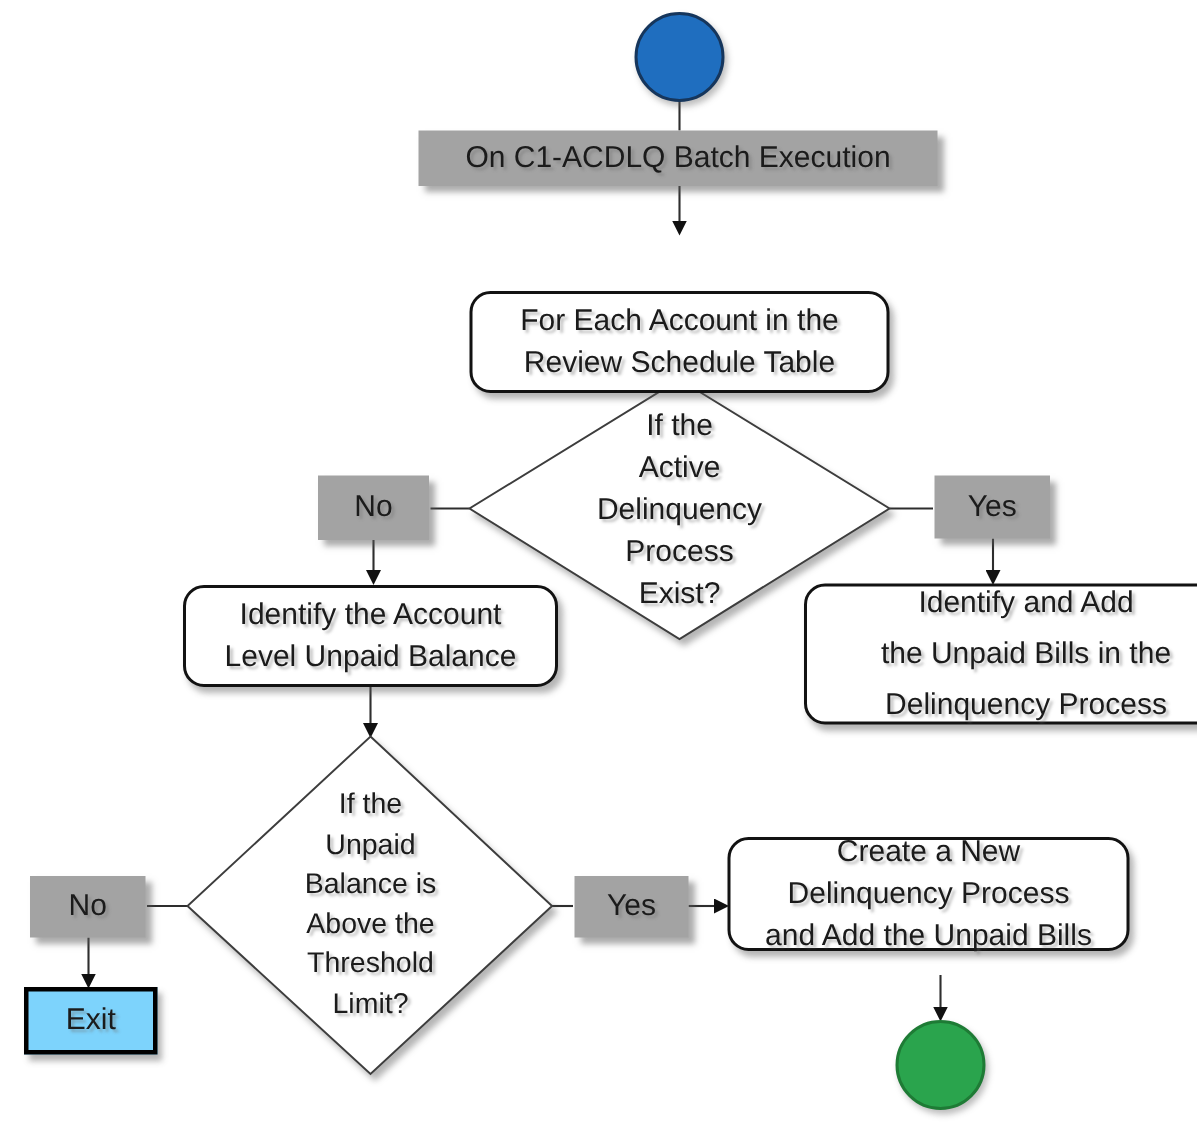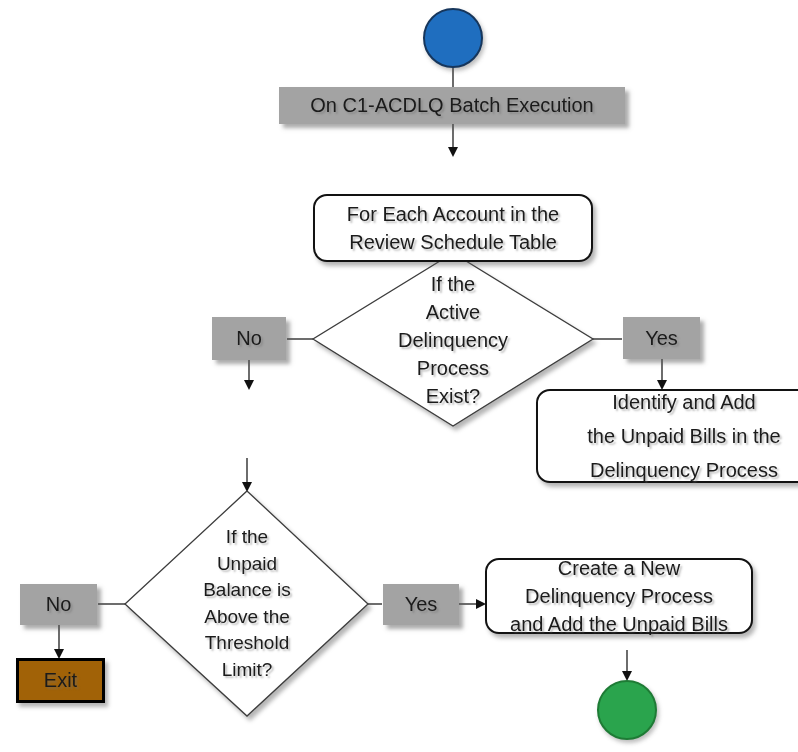--- a/index.html
+++ b/index.html
@@ -42,21 +42,21 @@
     background: #a3a3a3;
     box-shadow: 4px 4px 4px rgba(90,90,90,0.5);
   }
   .process {
     background: #ffffff;
     border: 2.5px solid #121212;
     border-radius: 14px;
     box-shadow: 3px 4px 4px rgba(90,90,90,0.45);
   }
   .exitbox {
-    background: #a16207;
+    background: #7dd3fc;
     border: 3px solid #000000;
     box-shadow: 3px 4px 4px rgba(90,90,90,0.45);
   }
   .circle {
     position: absolute;
     border-radius: 50%;
     border: 2.5px solid transparent;
     box-shadow: 2px 3px 4px rgba(90,90,90,0.4);
     box-sizing: border-box;
   }
@@ -117,20 +117,22 @@
 
   <div id="d1-text" class="node dtext">If the
 Active
 Delinquency
 Process
 Exist?</div>
 
   <div id="no1" class="node plain">No</div>
   <div id="yes1" class="node plain">Yes</div>
 
+  <div id="p-identify" class="node process">Identify the Account
+Level Unpaid Balance</div>
 
   <div id="p-addbills" class="node process">Identify and Add
 the Unpaid Bills in the
 Delinquency Process</div>
 
   <div id="d2-text" class="node dtext">If the
 Unpaid
 Balance is
 Above the
 Threshold

